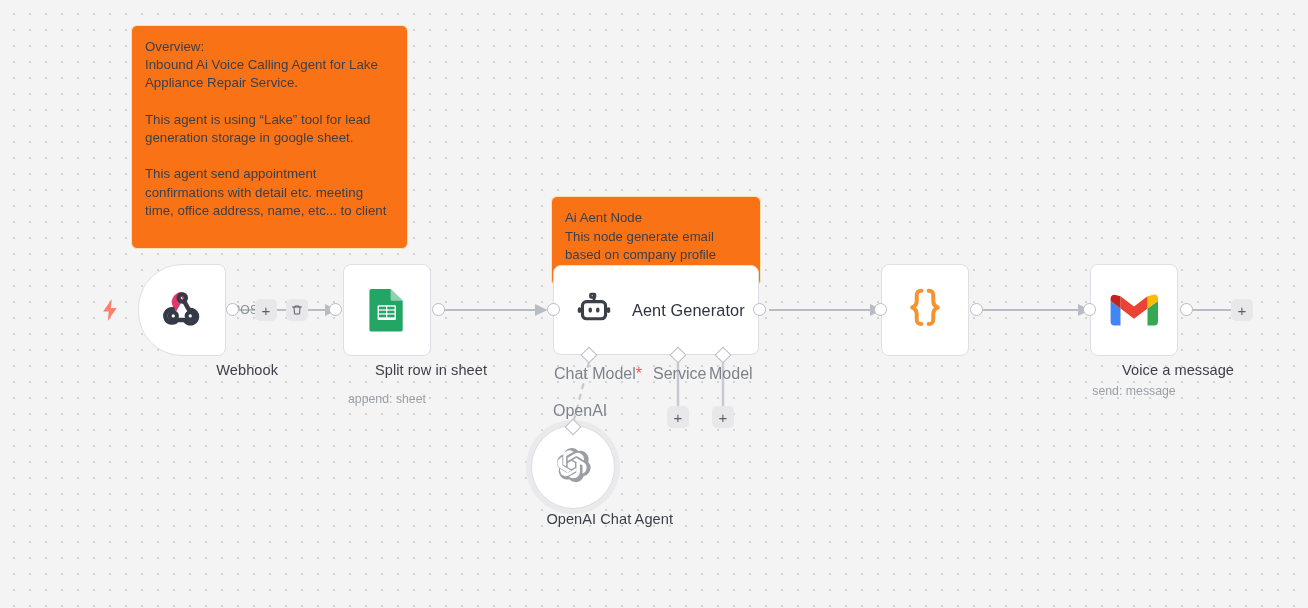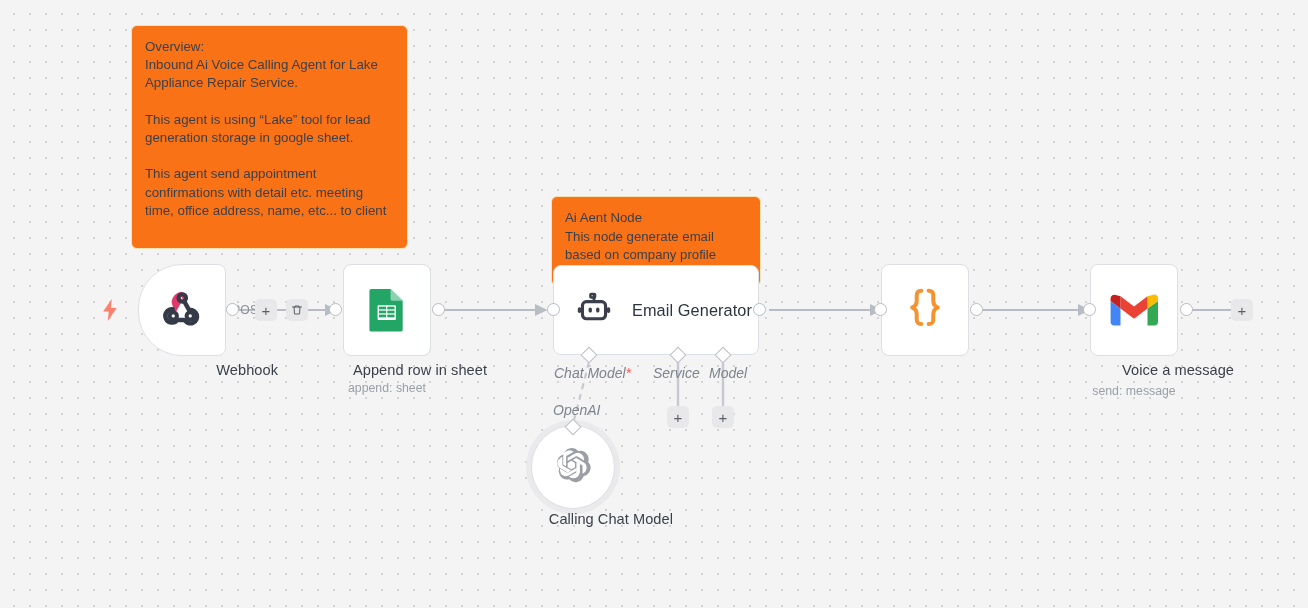--- a/index.html
+++ b/index.html
@@ -78,21 +78,21 @@
     position:absolute;width:13px;height:13px;border-radius:50%;
     background:#fff;border:1.6px solid #b8bcc4;box-sizing:border-box;z-index:4;
   }
 
   
   .diamond{
     position:absolute;width:12px;height:12px;background:#fff;
     border:1.6px solid #b8bcc4;transform:rotate(45deg);box-sizing:border-box;z-index:4;
   }
   .sublabel{
-    position:absolute;font-size:14px;color:#7d838c;white-space:nowrap;z-index:4;font-style:italic;
+    position:absolute;font-size:16px;color:#7d838c;white-space:nowrap;z-index:4;
   }
   .req{color:#ff4d4f;}
 
   
   .minibtn{
     position:absolute;width:22px;height:22px;border-radius:5px;background:#e8e8ea;
     display:flex;align-items:center;justify-content:center;z-index:5;
     color:#5b6068;font-size:15px;line-height:1;
   }
   .minibtn.trash svg{width:12px;height:12px;}
@@ -193,36 +193,36 @@
           <rect x="10.3" y="22.6" width="6.9" height="2.6"></rect>
           <rect x="18.3" y="22.6" width="6.9" height="2.6"></rect>
           <rect x="10.3" y="26.4" width="6.9" height="2.6"></rect>
           <rect x="18.3" y="26.4" width="6.9" height="2.6"></rect>
         </g>
       </svg>
     </div>
   </div>
   <div class="ep" style="left:329px;top:303px;"></div>
   <div class="ep" style="left:432px;top:303px;"></div>
-  <div class="caption" style="left:287px;top:362px;width:200px;">Append row in sheet</div>
-  <div class="subcaption" style="left:287px;top:381px;width:200px;">append: sheet</div>
+  <div class="caption" style="left:287px;top:362px;width:200px;">Split row in sheet</div>
+  <div class="subcaption" style="left:287px;top:392px;width:200px;">append: sheet</div>
 
   <div class="node wide" style="left:553px;top:265px;height:90px;">
     <div class="icon-wrap">
       <svg width="36" height="36" viewBox="0 0 24 24">
         <path d="M12 2.6 V5.2" stroke="#3b3f49" stroke-width="1.9" stroke-linecap="round" fill="none"></path>
         <rect x="9.6" y="1.3" width="3.1" height="2.3" rx="0.6" fill="none" stroke="#3b3f49" stroke-width="1.7"></rect>
         <rect x="4.3" y="6.4" width="15.4" height="11.4" rx="2.6" fill="none" stroke="#3b3f49" stroke-width="2.1"></rect>
         <rect x="1.2" y="10.1" width="2.3" height="3.9" rx="1.1" fill="#3b3f49"></rect>
         <rect x="20.5" y="10.1" width="2.3" height="3.9" rx="1.1" fill="#3b3f49"></rect>
         <rect x="8.4" y="10.4" width="2.2" height="3.3" rx="1.1" fill="#3b3f49"></rect>
         <rect x="13.4" y="10.4" width="2.2" height="3.3" rx="1.1" fill="#3b3f49"></rect>
       </svg>
     </div>
-    <div class="agent-title">Email Generator</div>
+    <div class="agent-title">Aent Generator</div>
   </div>
   <div class="ep" style="left:547px;top:303px;"></div>
   <div class="ep" style="left:753px;top:303px;"></div>
 
   <div class="diamond" style="left:583px;top:349px;"></div>
   <div class="sublabel" style="left:554px;top:365px;">
     <span>Chat Model</span><span class="req">*</span>
   </div>
 
   <div class="diamond" style="left:672px;top:349px;"></div>
@@ -236,21 +236,21 @@
   <div class="sublabel" style="left:553px;top:402px;">OpenAI</div>
 
   <div class="round-node" style="left:531px;top:425px;">
     <div>
       <svg width="38" height="38" viewBox="0 0 24 24">
         <path d="M21.6 10.1a5.3 5.3 0 0 0-.46-4.38 5.4 5.4 0 0 0-5.8-2.58A5.35 5.35 0 0 0 6.2 5.2a5.33 5.33 0 0 0-3.56 2.58 5.37 5.37 0 0 0 .66 6.3 5.3 5.3 0 0 0 .46 4.38 5.4 5.4 0 0 0 5.8 2.58 5.34 5.34 0 0 0 9.14-1.94 5.33 5.33 0 0 0 3.56-2.58 5.37 5.37 0 0 0-.66-6.42z M12 20.3a4 4 0 0 1-2.56-.93l.13-.07 4.26-2.45a.69.69 0 0 0 .35-.6V10.2l1.8 1.04a.06.06 0 0 1 .4.05v4.96a4 4 0 0 1-4 4.05z M4.3 17.02a3.99 3.99 0 0 1-.48-2.68l.13.08 4.26 2.45a.7.7 0 0 0 .7 0l5.2-3v2.08a.07.07 0 0 1-.3.06l-4.3 2.48a4 4 0 0 1-5.46-1.47z M3.2 8.6a4 4 0 0 1 2.08-1.75v5.05a.68.68 0 0 0 .34.6l5.18 2.98-1.8 1.04a.07.07 0 0 1-.6 0L4.1 14.04a4 4 0 0 1-1.46-5.46z M17.1 11.83 11.9 8.82l1.8-1.03a.07.07 0 0 1 .6 0l4.3 2.48a4 4 0 0 1-.6 7.2v-5.04a.68.68 0 0 0-.36-.6z M18.9 9.1l-.13-.08-4.25-2.47a.7.7 0 0 0-.7 0l-5.18 3V7.47a.07.07 0 0 1 .03-.06l4.3-2.48a4 4 0 0 1 5.94 4.14z M7.66 12.82l-1.8-1.04a.07.07 0 0 1-.04-.05V6.77a4 4 0 0 1 6.55-3.07l-.13.07L8 6.22a.69.69 0 0 0-.35.6zM8.63 10.7 10.95 9.36l2.32 1.34v2.68L10.95 14.7l-2.32-1.34z" fill="#9b9ea4"></path>
       </svg>
     </div>
   </div>
   <div class="diamond" style="left:567px;top:421px;"></div>
-  <div class="caption" style="left:473px;top:511px;width:200px;">Calling Chat Model</div>
+  <div class="caption" style="left:473px;top:511px;width:200px;">OpenAI Chat Agent</div>
 
   <div class="node sq" style="left:881px;top:264px;">
     <div class="icon-wrap">
       <svg width="40" height="44" viewBox="0 0 30 34">
         <path d="M12.2 2.2c-3.3 0-3.6 1.6-3.6 4v3.6c0 3.1-1.6 4.4-3.3 5.1v.2c1.7.7 3.3 2 3.3 5.1v3.6c0 2.4.3 4 3.6 4" fill="none" stroke="#f59331" stroke-width="3.1" stroke-linecap="round"></path>
         <path d="M17.8 2.2c3.3 0 3.6 1.6 3.6 4v3.6c0 3.1 1.6 4.4 3.3 5.1v.2c-1.7.7-3.3 2-3.3 5.1v3.6c0 2.4-.3 4-3.6 4" fill="none" stroke="#f59331" stroke-width="3.1" stroke-linecap="round"></path>
       </svg>
     </div>
   </div>
   <div class="ep" style="left:874px;top:303px;"></div>

